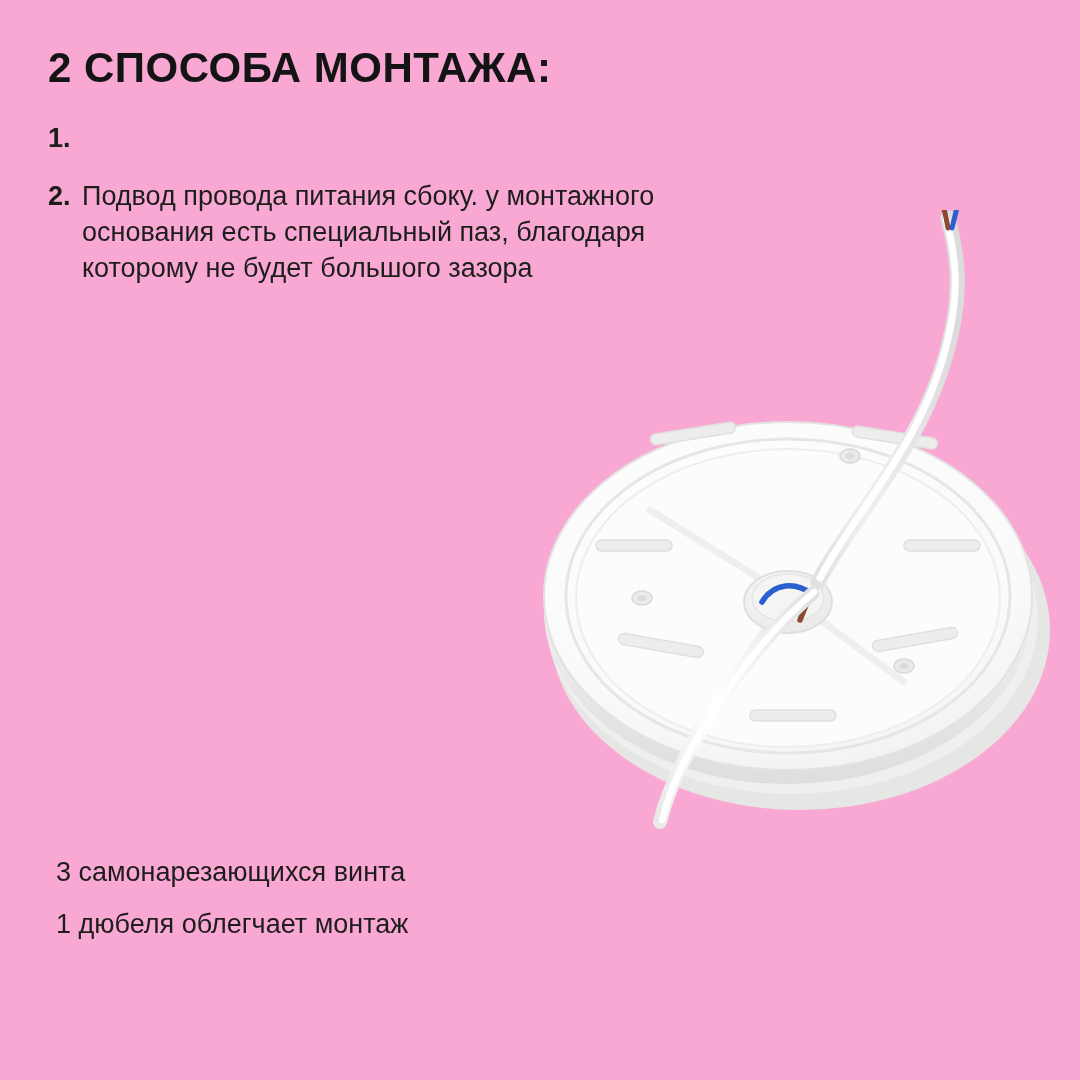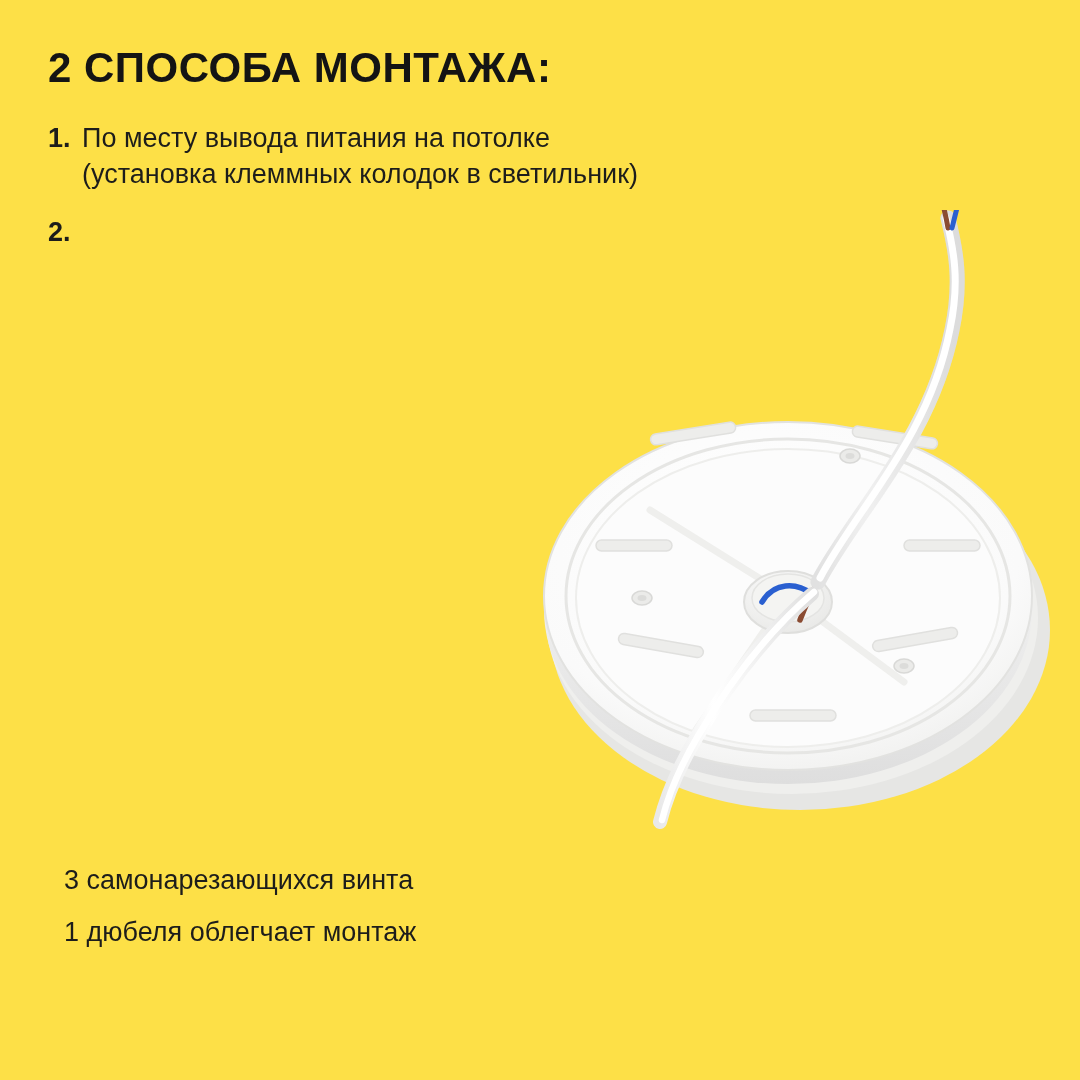--- a/index.html
+++ b/index.html
@@ -11,21 +11,21 @@
     height: 1080px;
     background: #f7f7f5;
     font-family: "Liberation Sans", sans-serif;
     color: #1d1d1b;
     overflow: hidden;
   }
   .page {
     position: relative;
     width: 1080px;
     height: 1080px;
-    background: #fde047;
+    background: #f9a8d4;
   }
 
   
   .top-block {
     position: absolute;
     left: 48px;
     top: 44px;
     width: 940px;
   }
   .heading {
@@ -70,21 +70,21 @@
     width: 940px;
   }
   .subheading {
     font-size: 38px;
     font-weight: bold;
     letter-spacing: 0.5px;
     margin: 0 0 26px 0;
     color: #141414;
   }
   .kit-list {
-    margin: 16px;
+    margin: 8px;
     padding: 0;
     list-style: none;
   }
   .kit-item {
     font-size: 27px;
     line-height: 1.42;
     margin-bottom: 14px;
     color: #1d1d1b;
   }
 
@@ -106,25 +106,26 @@
 <body>
 
 <div class="page">
 
   <div class="top-block">
     <h1 class="heading">2 СПОСОБА МОНТАЖА:</h1>
 
     <ul class="steps">
       <li class="step">
         <span class="step-num">1.</span>
-        <span class="step-text">По месту вывода питания на потолке
-(установка клеммных колодок в светильник)</span>
       </li>
       <li class="step">
         <span class="step-num">2.</span>
+        <span class="step-text">Подвод провода питания сбоку. у монтажного
+основания есть специальный паз, благодаря
+которому не будет большого зазора</span>
       </li>
     </ul>
   </div>
 
   <div class="photo">
     <svg viewBox="0 0 580 640" xmlns="http://www.w3.org/2000/svg">
       <defs>
         <radialGradient id="plateFill" cx="45%" cy="35%" r="75%">
           <stop offset="0%" stop-color="#ffffff"></stop>
           <stop offset="70%" stop-color="#fafafa"></stop>

